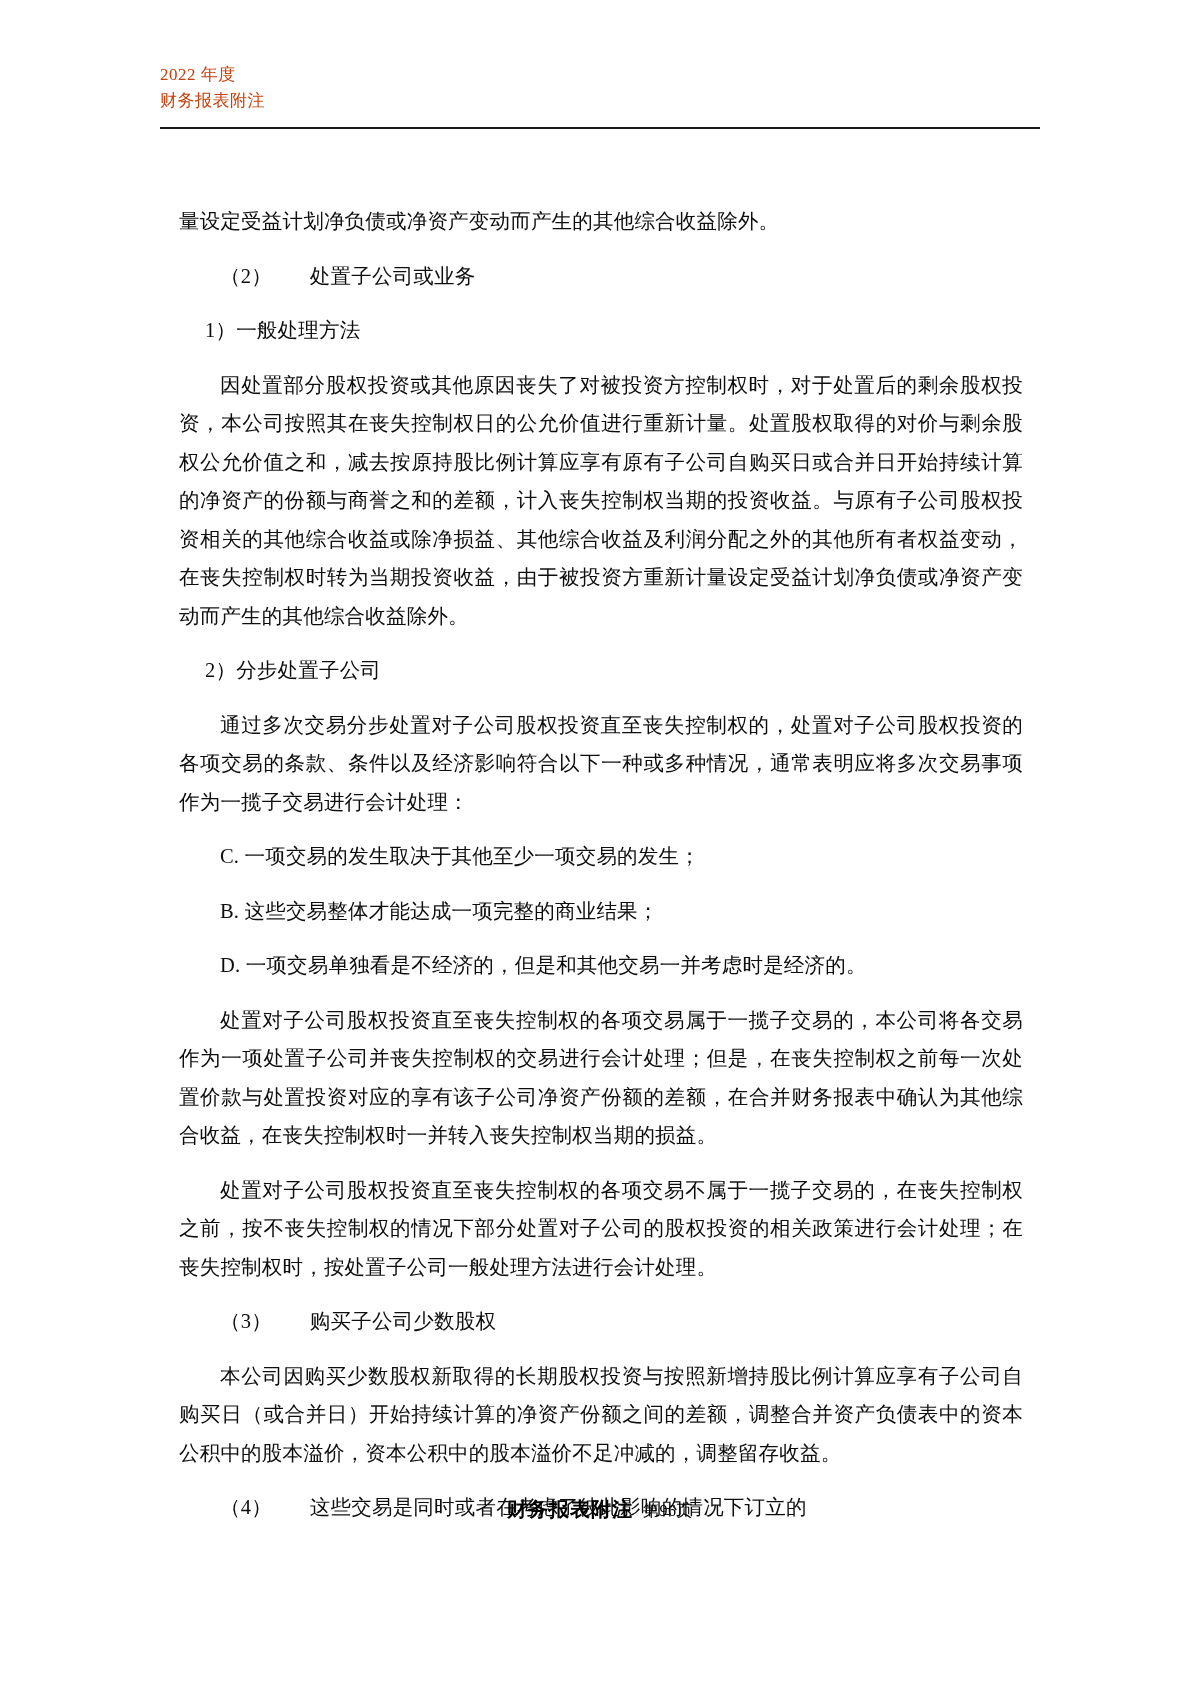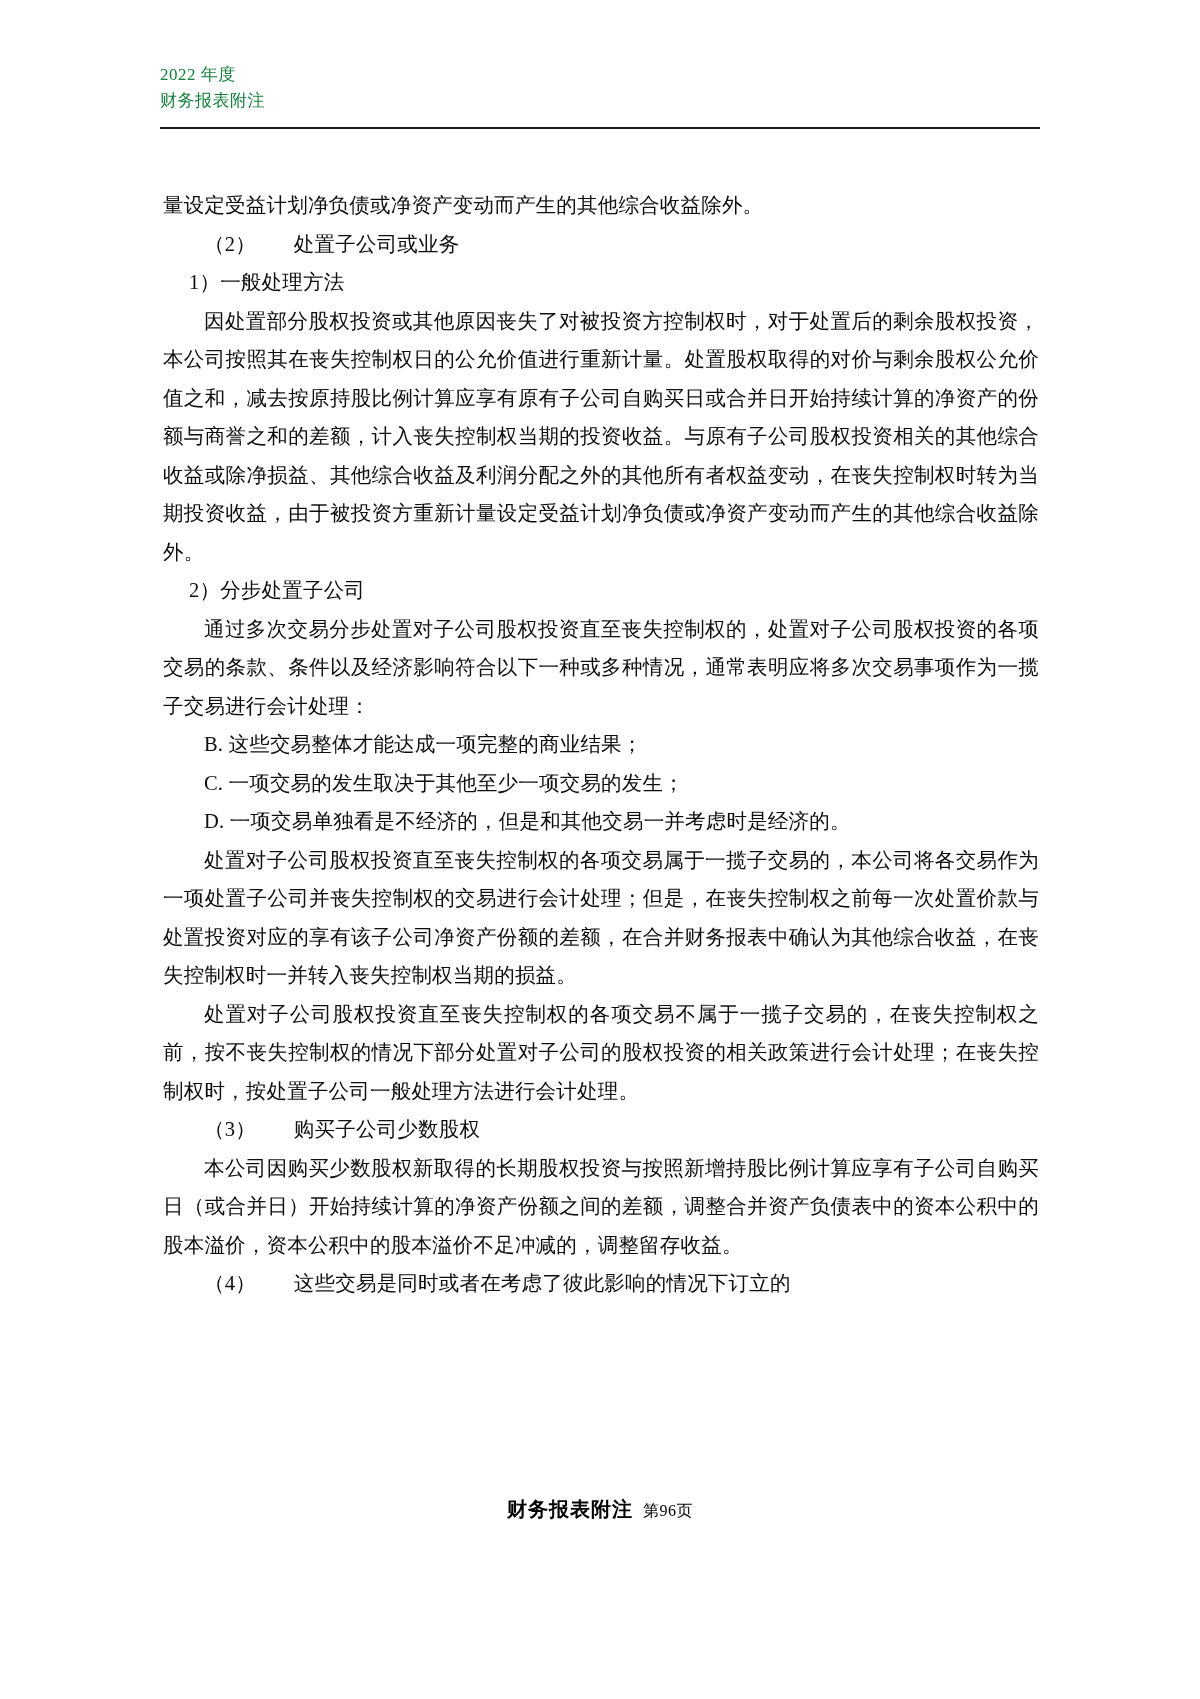--- a/index.html
+++ b/index.html
@@ -26,39 +26,39 @@
   .header {
     position: absolute;
     top: 62px;
     left: 160px;
     width: 880px;
   }
   .header-line1, .header-line2 {
     font-size: 17px;
     line-height: 26px;
     letter-spacing: 0.5px;
-    color: #15803d;
+    color: #c2410c;
   }
   .header-rule {
     position: absolute;
     top: 127px;
     left: 160px;
     width: 880px;
     height: 0;
     border-top: 2px solid #1a1a1a;
   }
   
   .content {
     position: absolute;
     top: 186px;
     left: 163px;
     width: 876px;
   }
   p {
-    margin: 0;
+    margin: 16px;
     font-size: 20.5px;
     line-height: 38.5px;
     text-align: justify;
     text-justify: inter-ideograph;
     letter-spacing: 0.2px;
     color: #0d0d0d;
   }
   p.indent {
     text-indent: 41px;
   }
@@ -110,22 +110,22 @@
 
     <p class="indent-half">1）一般处理方法</p>
 
 
     <p class="indent">因处置部分股权投资或其他原因丧失了对被投资方控制权时，对于处置后的剩余股权投资，本公司按照其在丧失控制权日的公允价值进行重新计量。处置股权取得的对价与剩余股权公允价值之和，减去按原持股比例计算应享有原有子公司自购买日或合并日开始持续计算的净资产的份额与商誉之和的差额，计入丧失控制权当期的投资收益。与原有子公司股权投资相关的其他综合收益或除净损益、其他综合收益及利润分配之外的其他所有者权益变动，在丧失控制权时转为当期投资收益，由于被投资方重新计量设定受益计划净负债或净资产变动而产生的其他综合收益除外。</p>
 
     <p class="indent-half">2）分步处置子公司</p>
 
     <p class="indent">通过多次交易分步处置对子公司股权投资直至丧失控制权的，处置对子公司股权投资的各项交易的条款、条件以及经济影响符合以下一种或多种情况，通常表明应将多次交易事项作为一揽子交易进行会计处理：</p>
 
+    <p class="sub-item">C. 一项交易的发生取决于其他至少一项交易的发生；</p>
     <p class="sub-item">B. 这些交易整体才能达成一项完整的商业结果；</p>
-    <p class="sub-item">C. 一项交易的发生取决于其他至少一项交易的发生；</p>
     <p class="sub-item">D. 一项交易单独看是不经济的，但是和其他交易一并考虑时是经济的。</p>
 
     <p class="indent">处置对子公司股权投资直至丧失控制权的各项交易属于一揽子交易的，本公司将各交易作为一项处置子公司并丧失控制权的交易进行会计处理；但是，在丧失控制权之前每一次处置价款与处置投资对应的享有该子公司净资产份额的差额，在合并财务报表中确认为其他综合收益，在丧失控制权时一并转入丧失控制权当期的损益。</p>
 
     <p class="indent">处置对子公司股权投资直至丧失控制权的各项交易不属于一揽子交易的，在丧失控制权之前，按不丧失控制权的情况下部分处置对子公司的股权投资的相关政策进行会计处理；在丧失控制权时，按处置子公司一般处理方法进行会计处理。</p>
 
     <p class="indent"><span>（3）</span><span class="nowrap-gap"></span><span>购买子公司少数股权</span></p>
 
     <p class="indent">本公司因购买少数股权新取得的长期股权投资与按照新增持股比例计算应享有子公司自购买日（或合并日）开始持续计算的净资产份额之间的差额，调整合并资产负债表中的资本公积中的股本溢价，资本公积中的股本溢价不足冲减的，调整留存收益。</p>
 

